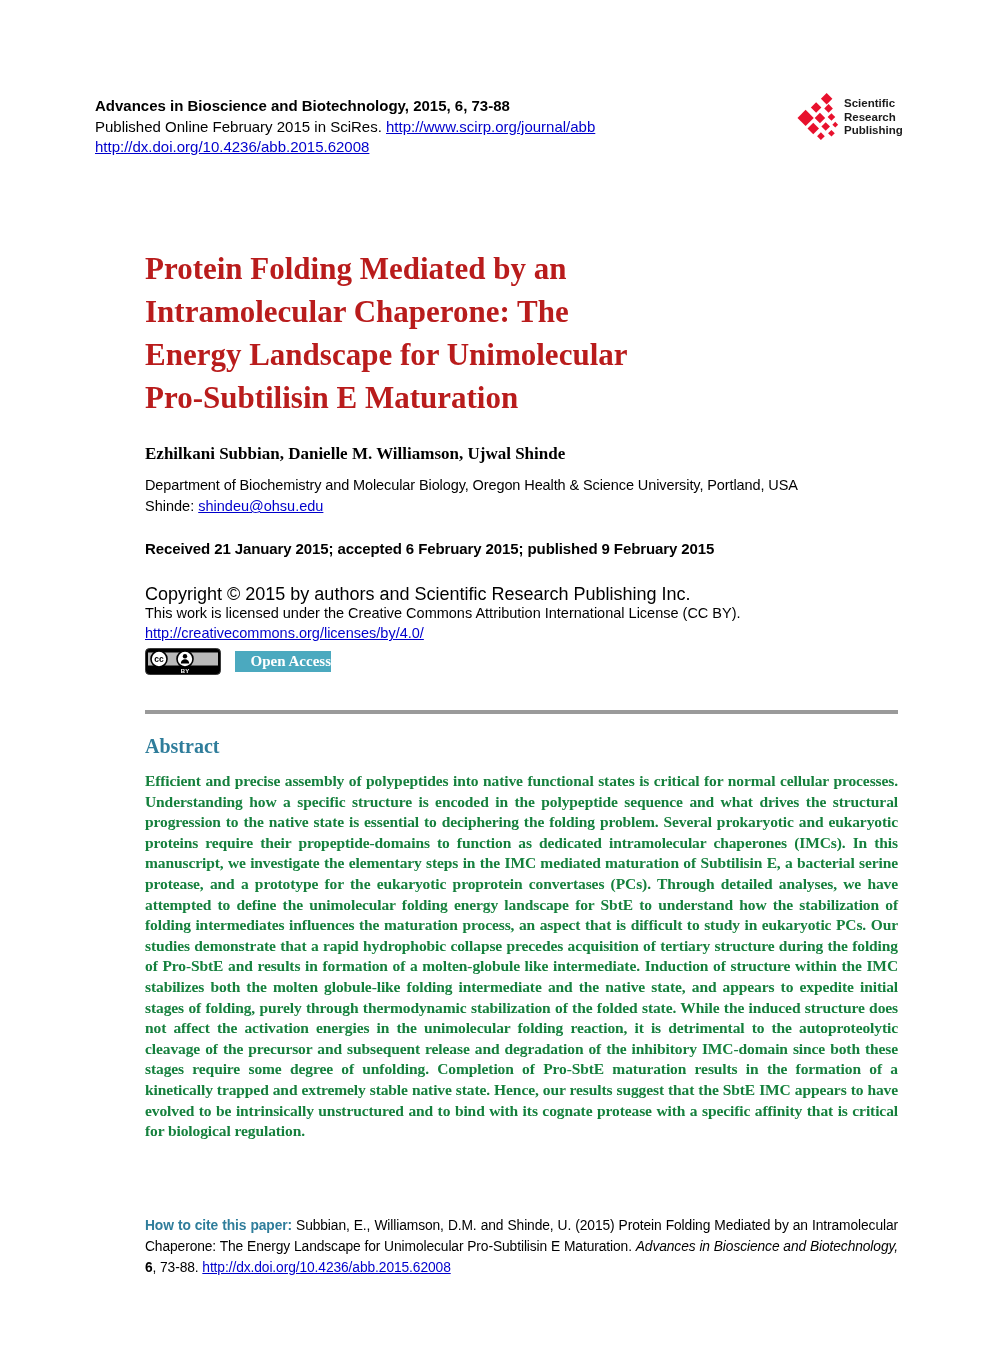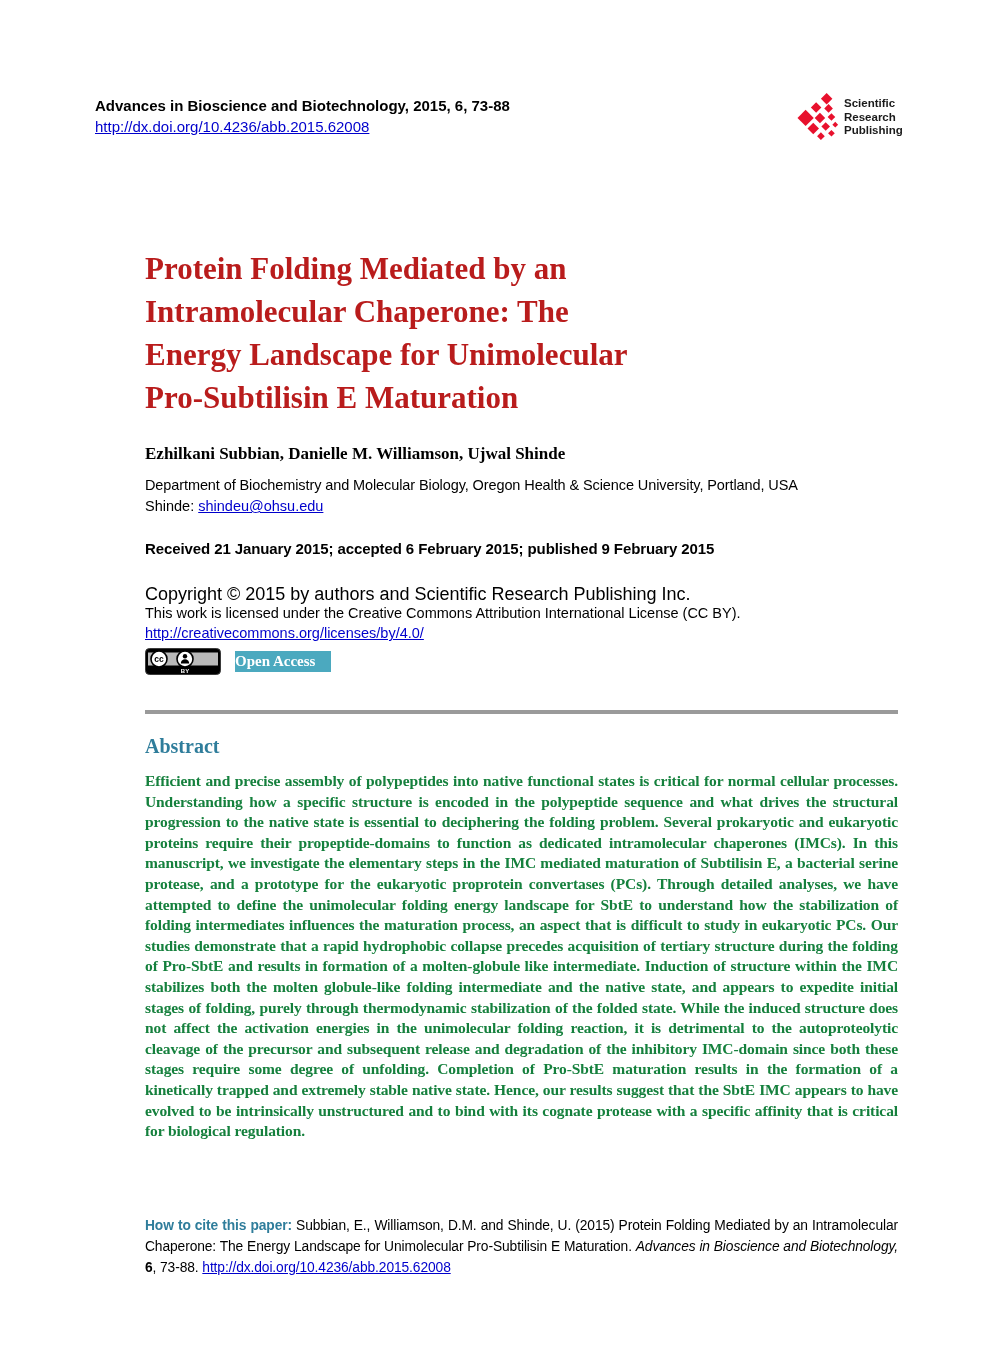--- a/index.html
+++ b/index.html
@@ -30,21 +30,21 @@
   .affiliation{top:477px;font-size:14.5px;letter-spacing:-0.1px;}
   .email-line{top:498px;font-size:14.5px;}
   .dates-line{top:540px;font-size:15px;font-weight:bold;letter-spacing:-0.1px;}
   .copyright-1{top:584px;font-size:18px;}
   .copyright-2{top:605px;font-size:14.5px;}
   .license-link-line{top:625px;font-size:14.5px;}
   .badges-row{top:648px;display:flex;align-items:flex-start;}
   .open-access-btn{
     margin-left:14px;margin-top:3px;width:96px;height:21px;background:#4BA9BF;
     color:#fff;font-family:"Liberation Serif", serif;font-weight:bold;font-size:15px;
-    text-align:left;line-height:21px;border:none;display:inline-block;
+    text-align:right;line-height:21px;border:none;display:inline-block;
   }
   .divider{top:710px;height:4px;background:#9A9A9A;}
   .abstract-heading{
     top:735px;margin:0;font-family:"Liberation Serif", serif;font-weight:bold;
     font-size:20px;color:#2F7D9B;
   }
   .abstract-text{
     top:771px;margin:0;font-family:"Liberation Serif", serif;font-weight:bold;
     font-size:15.5px;line-height:20.6px;text-align:justify;color:#15803d;
     letter-spacing:-0.1px;
@@ -55,20 +55,23 @@
   }
   .citation .label{color:#2F7D9B;font-weight:bold;}
   .citation .journal-it{font-style:italic;}
   .citation .vol{font-weight:bold;}
 </style>
 </head>
 <body>
 
 <div class="header-block">
   <div class="journal-line">Advances in Bioscience and Biotechnology, 2015, 6, 73-88</div>
+  <div>
+    <span>Published Online February 2015 in SciRes. </span><a class="link">http://www.scirp.org/journal/abb</a>
+  </div>
   <div>
     <a class="link">http://dx.doi.org/10.4236/abb.2015.62008</a>
   </div>
 </div>
 
 <div class="logo">
   <span>
     <svg width="44" height="50" viewBox="0 0 46 52" xmlns="http://www.w3.org/2000/svg">
       <g fill="#E8112D">
         <polygon points="31,1 37,7 31,13 25,7"></polygon>

